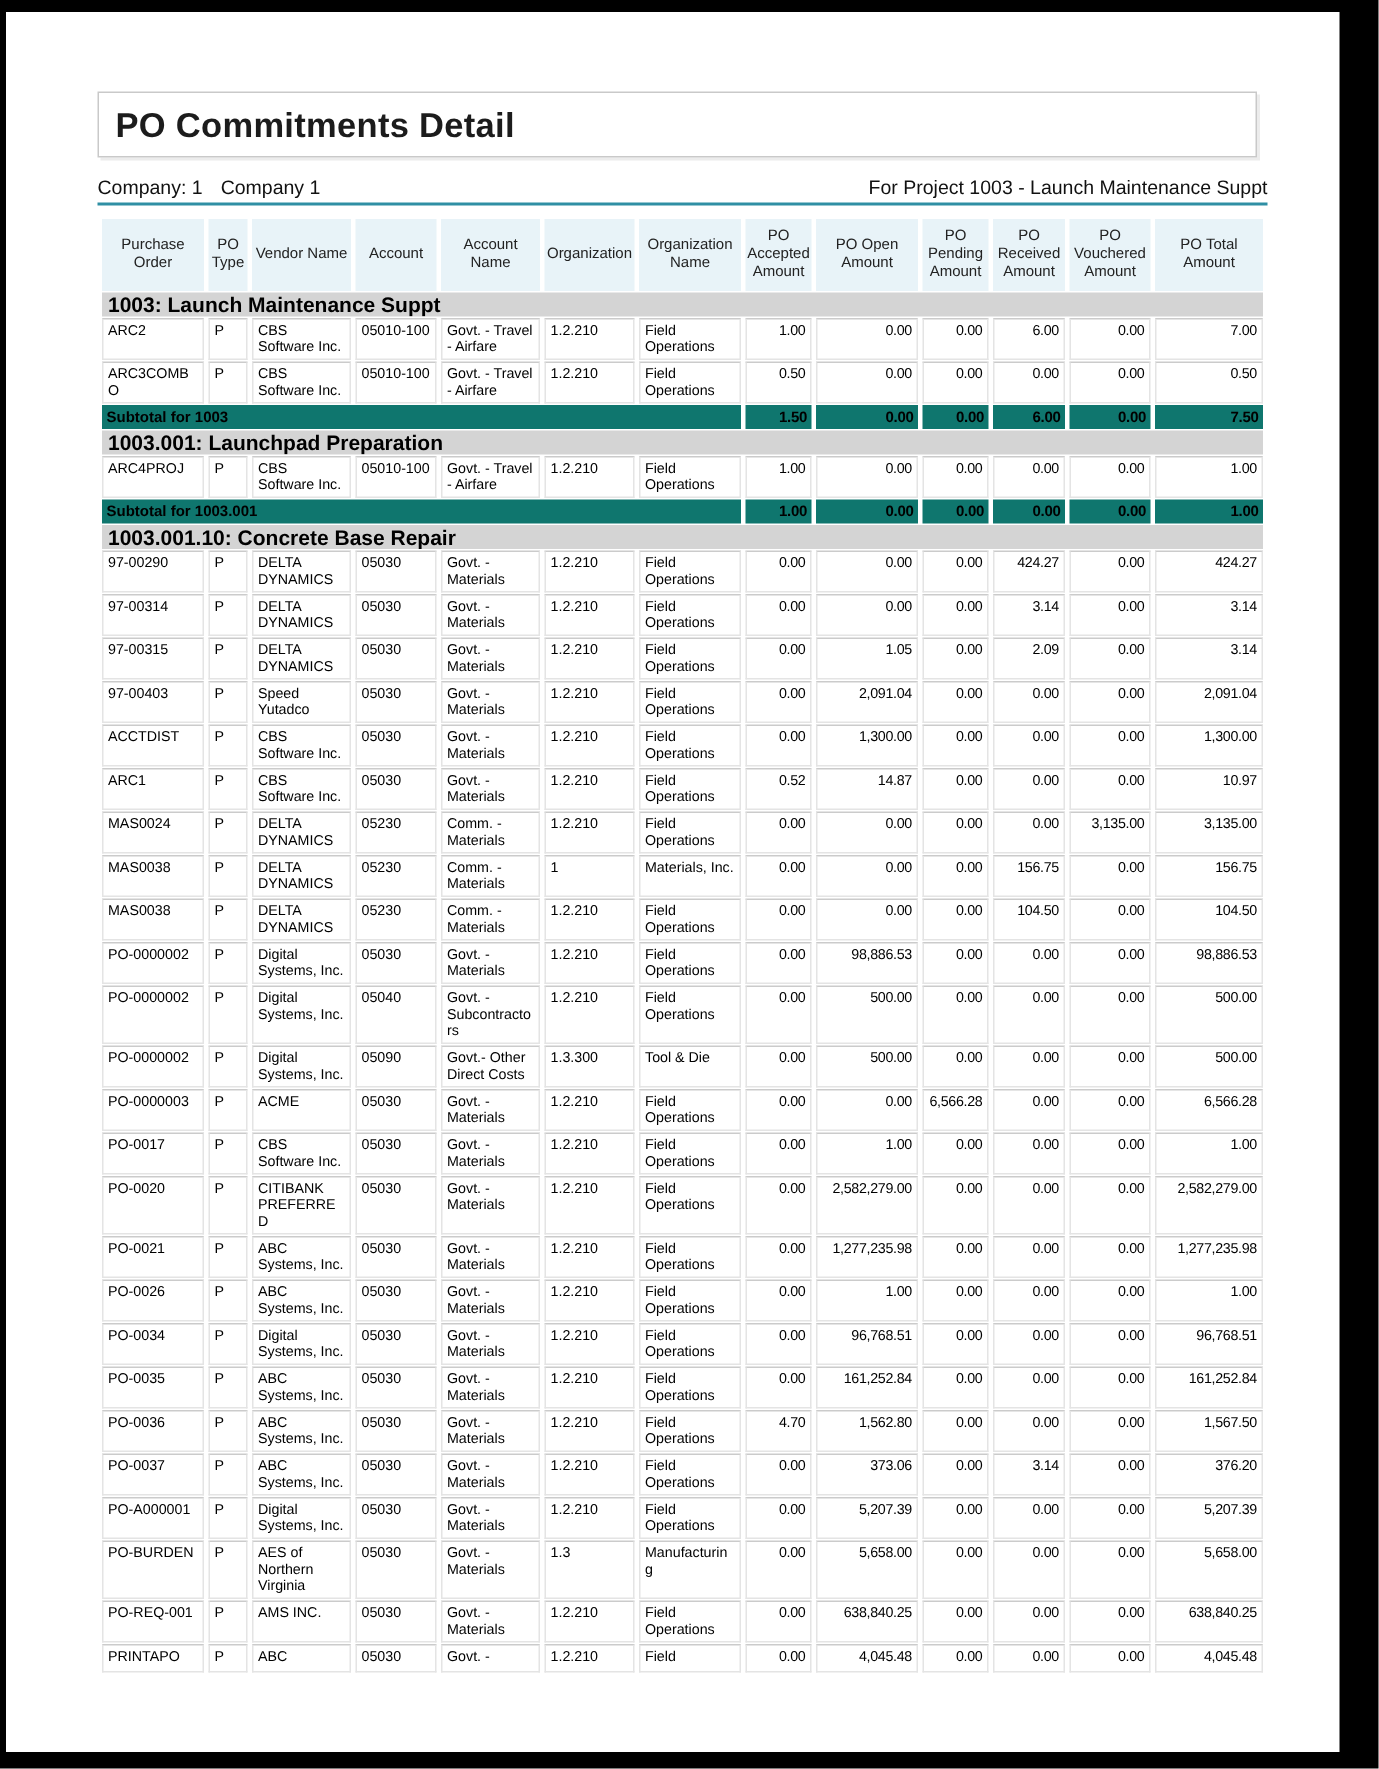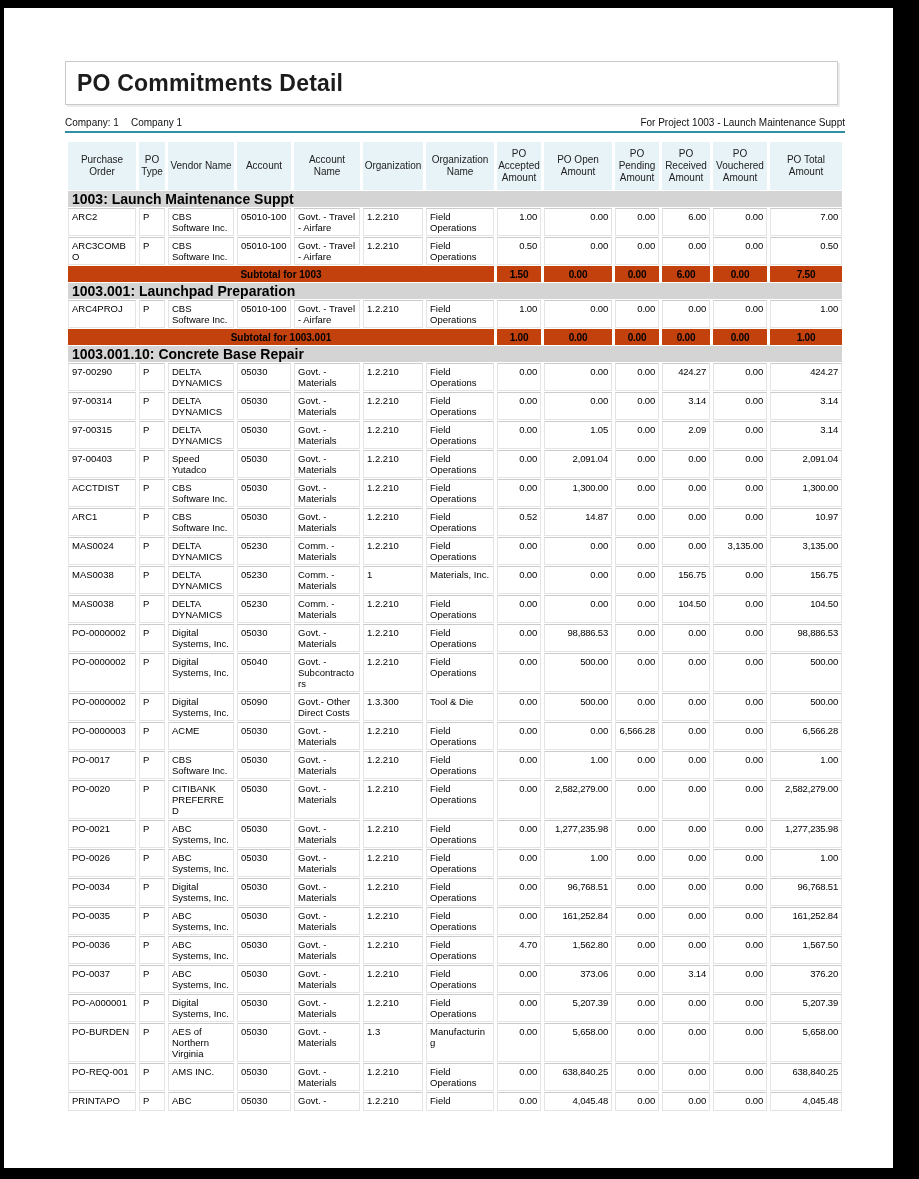--- a/index.html
+++ b/index.html
@@ -27,21 +27,21 @@
     display:flex;align-items:center;
   }
   .title-box h1{
     margin:0;padding-left:11px;
     font-size:23px;font-weight:bold;color:#1c1c1c;
     letter-spacing:0.2px;
   }
   .meta-row{
     margin-top:12px;
     display:flex;justify-content:space-between;align-items:flex-end;
-    font-size:10px;color:#111;
+    font-size:13px;color:#111;
     padding-bottom:3px;
     border-bottom:2px solid #2f8fa4;
   }
   .company-name{margin-left:12px;}
   table.po-table{
     margin-top:8px;
     width:780px;
     table-layout:fixed;
     border-collapse:separate;
     border-spacing:3px 1px;
@@ -71,27 +71,26 @@
   }
   .po-table tr.group-row td{
     background:#d4d4d4;
     border:none;
     font-weight:bold;
     font-size:14px;
     padding:3px 4px 2px;
     white-space:nowrap;
   }
   .po-table tr.subtotal-row td{
-    background:#c2410c;
+    background:#0f766e;
     border:none;
     font-weight:bold;
     font-size:10px;
     padding:3px 3px 2px;
     white-space:nowrap;
-    text-align:center;
   }
   .po-table tr.data-row td{min-height:22px;}
   .po-table tr.truncated td{
     height:13px;
     max-height:13px;
     white-space:nowrap;
   }
 </style>
 </head>
 <body>

